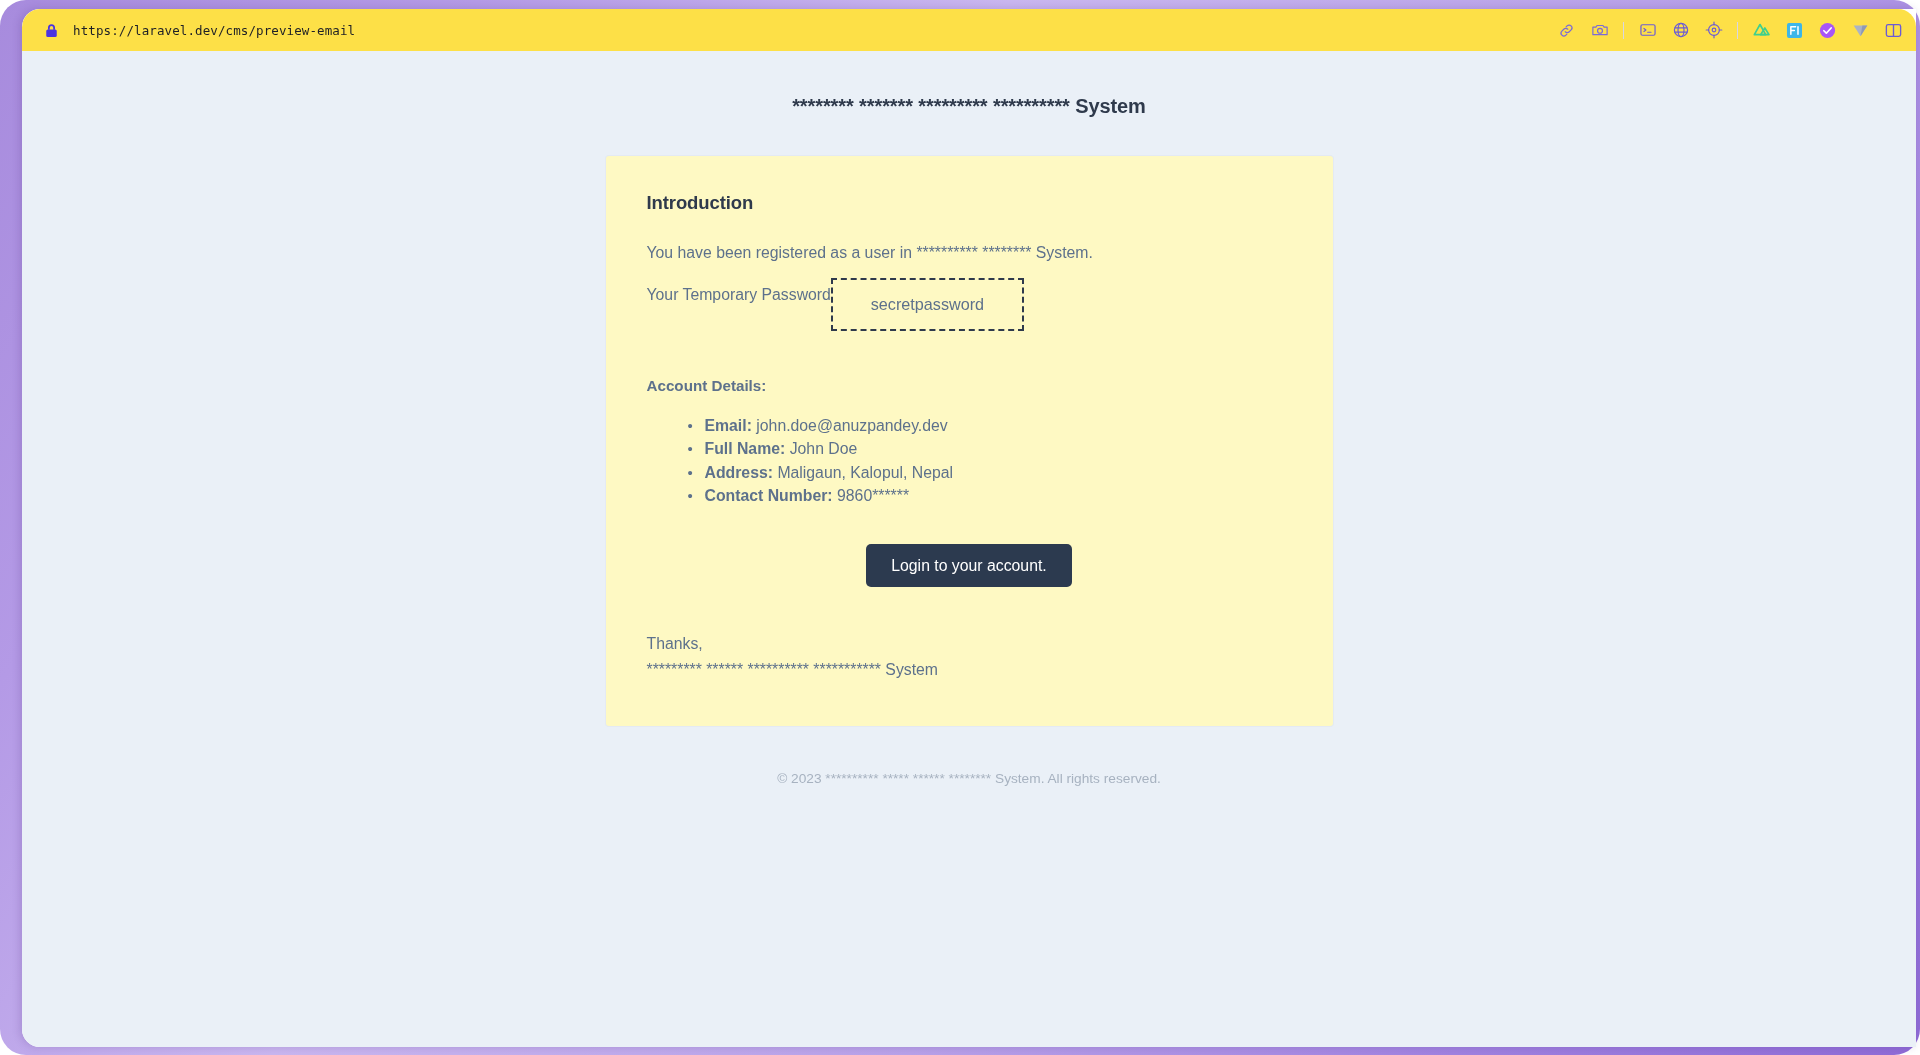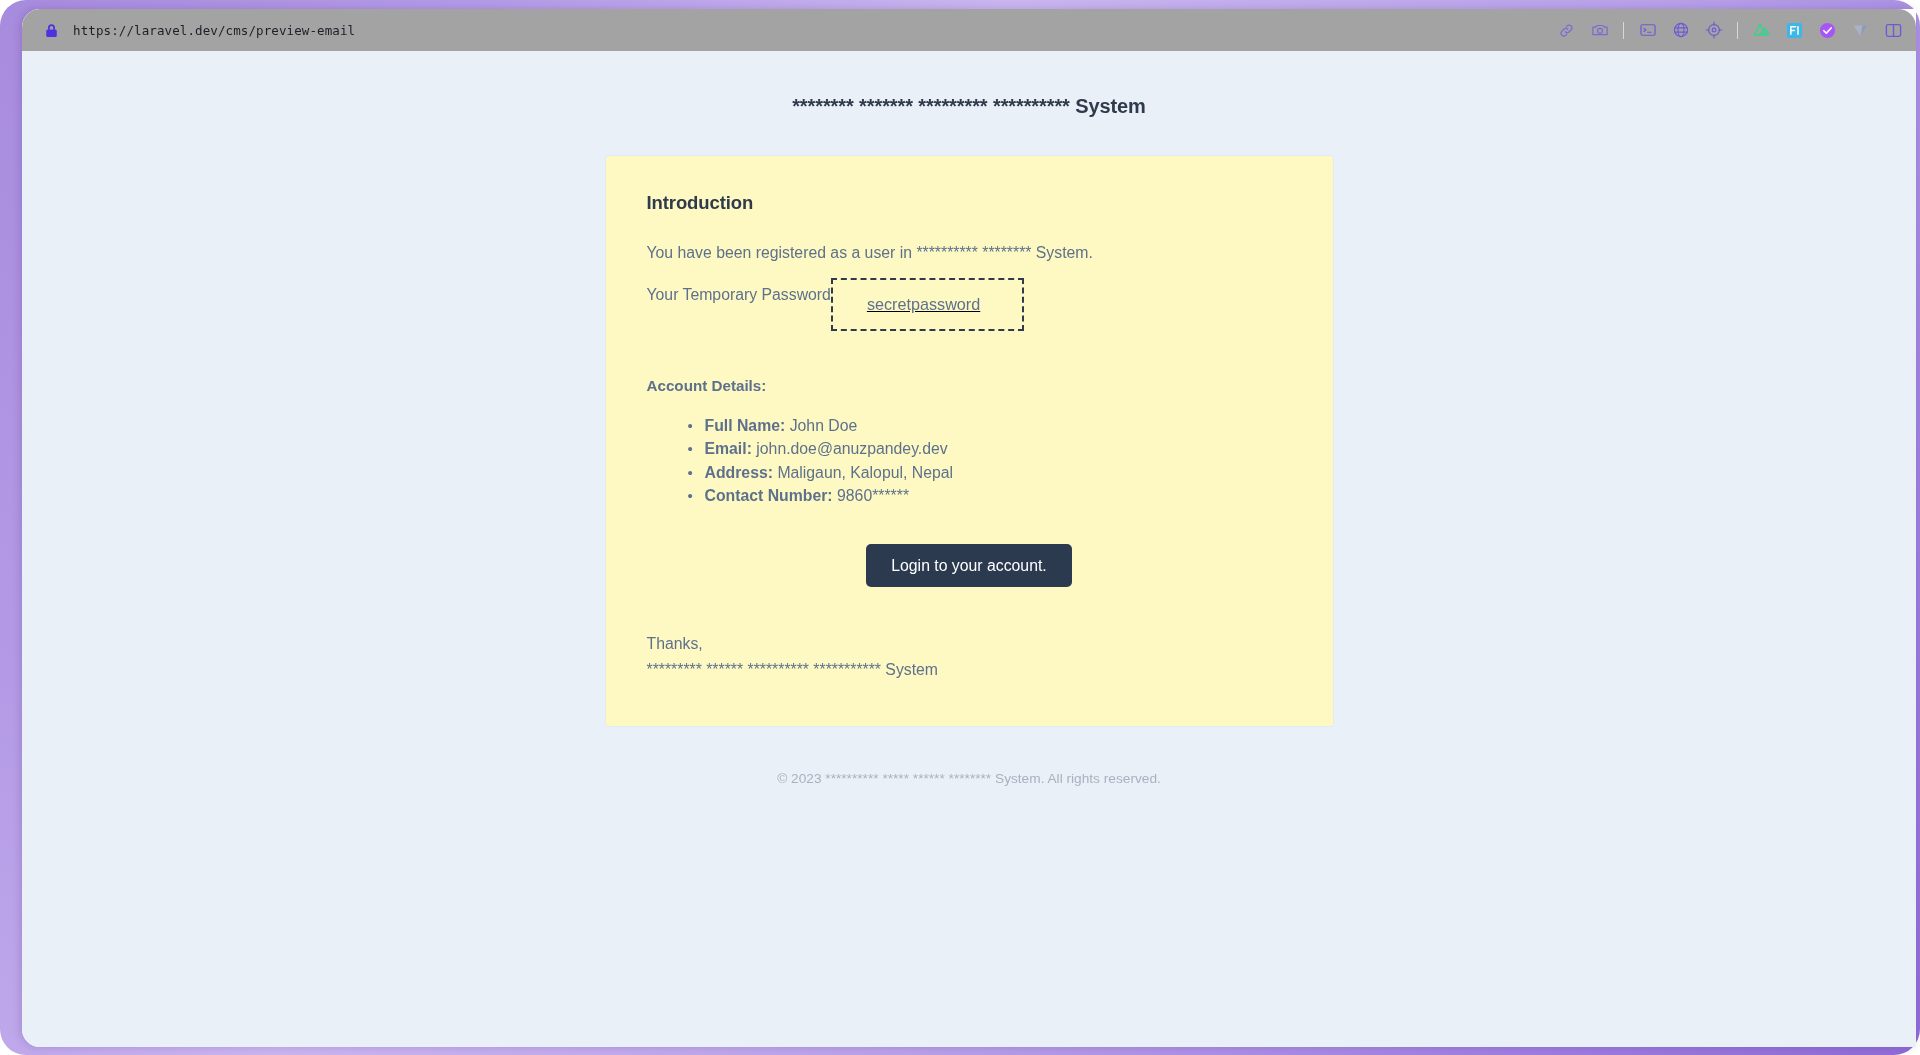--- a/index.html
+++ b/index.html
@@ -35,21 +35,21 @@
     background: #ffffff;
     border-radius: 18px 0 0 18px;
     overflow: hidden;
     box-shadow: -2px 0 9px rgba(60,30,110,0.18);
   }
 
   
   #toolbar {
     position: relative;
     height: 42px;
-    background: #a3a3a3;
+    background: #fde047;
     display: flex;
     align-items: center;
     padding: 0 6px 0 22px;
     border-radius: 18px 18px 0 0;
   }
 
   #lock-icon {
     width: 15px; height: 15px;
     margin-right: 14px;
     flex: 0 0 auto;
@@ -152,21 +152,21 @@
   #temp-pw-label {
     font-size: 15.8px;
     color: #5d718c;
     margin-bottom: 18px;
   }
 
   #temp-pw-box {
     border: 2px dashed #2f3a4c;
     padding: 15px 34px;
     min-width: 193px;
-    text-decoration: underline;
+    text-align: center;
   }
 
   #temp-pw-value {
     font-size: 16.2px;
     color: #5d718c;
   }
 
   #account-details-heading {
     margin-top: 46px;
     font-size: 15.2px;
@@ -345,26 +345,26 @@
             <div id="temp-pw-label">Your Temporary Password</div>
             <div id="temp-pw-box">
               <span id="temp-pw-value">secretpassword</span>
             </div>
           </div>
 
           <div id="account-details-heading">Account Details:</div>
 
           <ul id="account-list">
             <li class="account-item">
+              <span class="k">Email:</span>
+              <span class="v">john.doe@anuzpandey.dev</span>
+            </li>
+            <li class="account-item">
               <span class="k">Full Name:</span>
               <span class="v">John Doe</span>
-            </li>
-            <li class="account-item">
-              <span class="k">Email:</span>
-              <span class="v">john.doe@anuzpandey.dev</span>
             </li>
             <li class="account-item">
               <span class="k">Address:</span>
               <span class="v">Maligaun, Kalopul, Nepal</span>
             </li>
             <li class="account-item">
               <span class="k">Contact Number:</span>
               <span class="v">9860******</span>
             </li>
           </ul>

